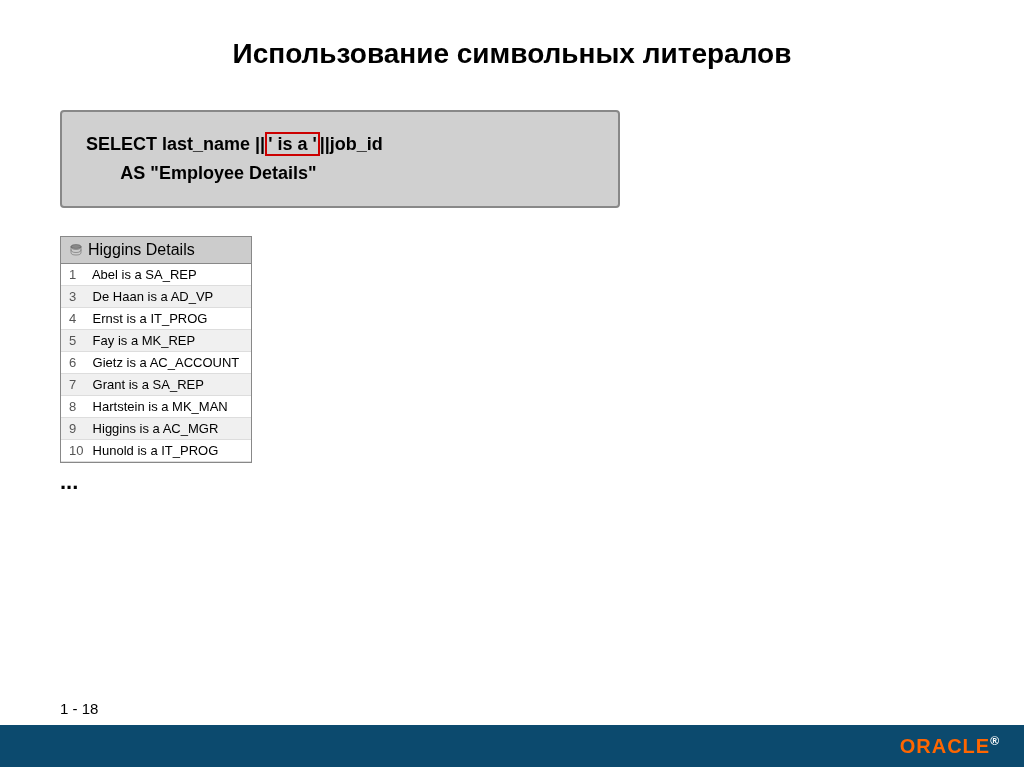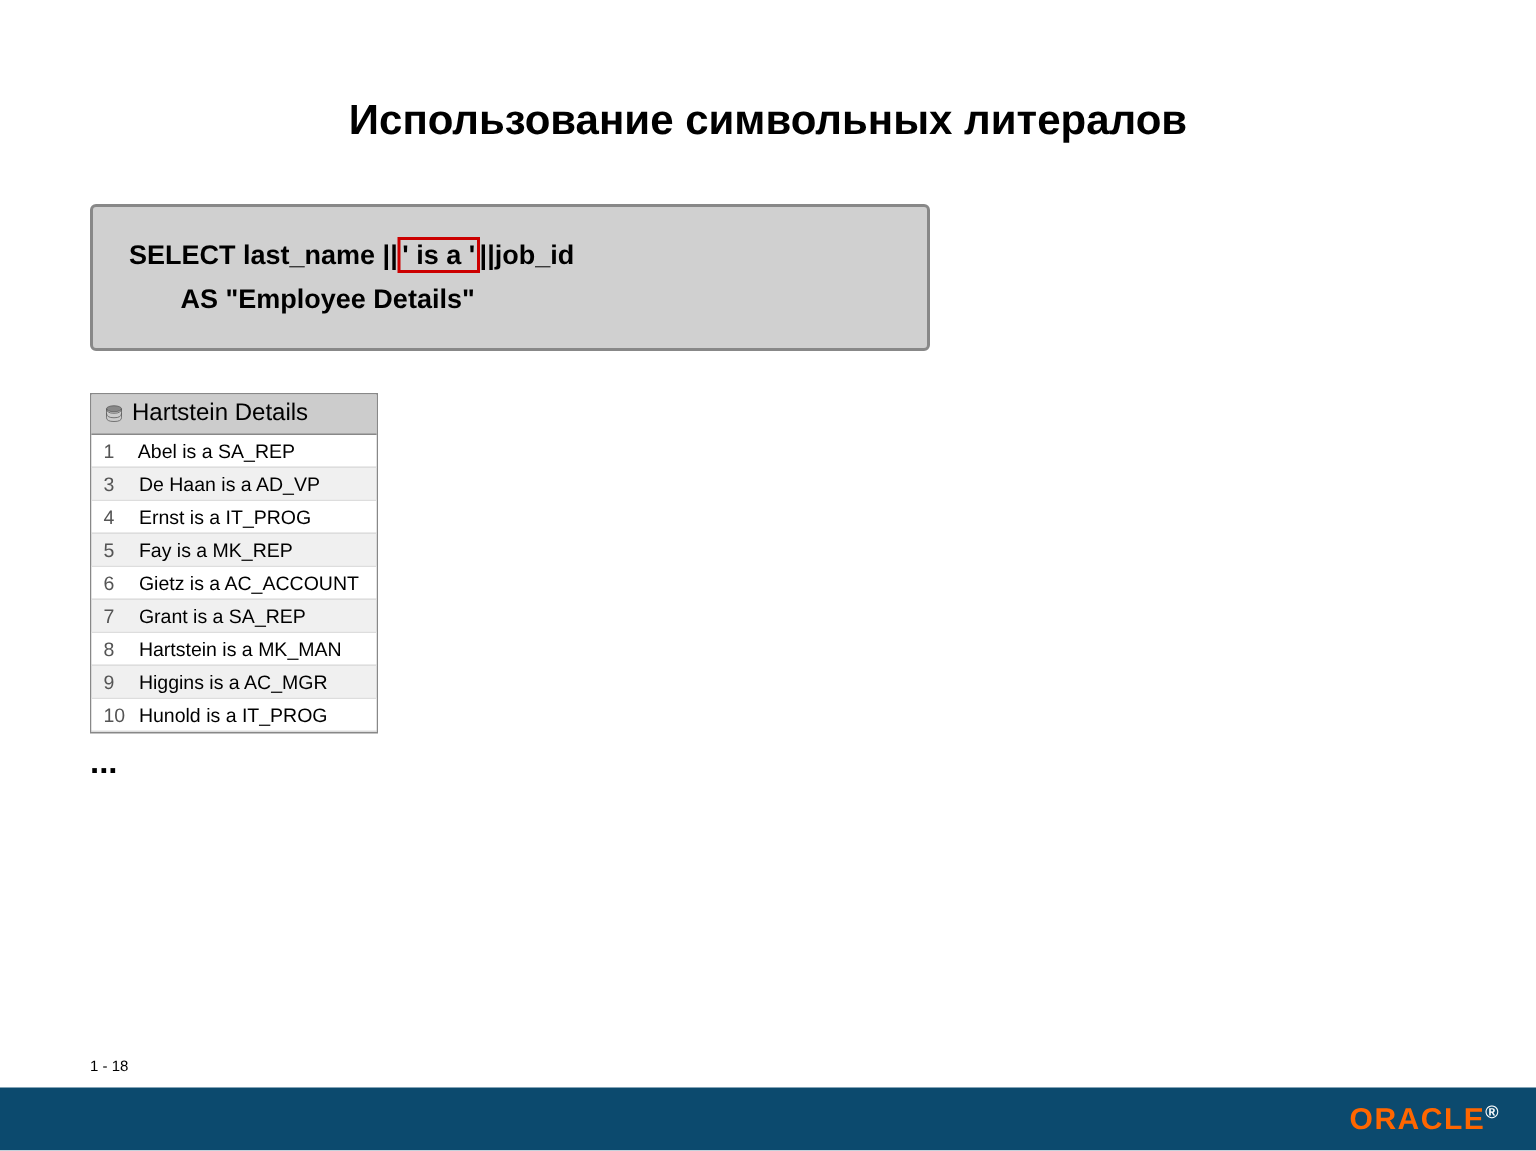--- a/index.html
+++ b/index.html
@@ -7,21 +7,21 @@
     body {
       width: 1024px;
       height: 767px;
       background: #ffffff;
       font-family: Arial, sans-serif;
       position: relative;
       overflow: hidden;
     }
 
     .main-content {
-      padding: 44px 60px 0 60px;
+      padding: 18px 60px 0 60px;
     }
 
     .slide-title {
       font-size: 28px;
       font-weight: bold;
       color: #000000;
       text-align: center;
       margin-bottom: 40px;
       padding-top: 20px;
     }
@@ -127,21 +127,21 @@
     }
 
     .oracle-logo span {
       color: #ff6600;
     }
 
     .slide-number {
       position: absolute;
       bottom: 50px;
       left: 60px;
-      font-size: 10px;
+      font-size: 15px;
       color: #000000;
     }
 
     .code-wrapper {
       margin-left: 0;
     }
   </style>
 </head>
 <body>
 
@@ -158,21 +158,21 @@
   <div class="result-table-container">
     <div class="th-cell">
       <svg width="14" height="14" viewBox="0 0 14 14">
         <ellipse cx="7" cy="3.5" rx="5" ry="2" fill="#888" stroke="#555" stroke-width="0.5"></ellipse>
         <path d="M2 3.5 Q2 6.5 7 6.5 Q12 6.5 12 3.5" fill="none" stroke="#555" stroke-width="0.5"></path>
         <path d="M2 6.5 Q2 9.5 7 9.5 Q12 9.5 12 6.5" fill="none" stroke="#555" stroke-width="0.5"></path>
         <path d="M2 9.5 Q2 12 7 12 Q12 12 12 9.5" fill="none" stroke="#555" stroke-width="0.5"></path>
         <path d="M2 3.5 L2 9.5" stroke="#555" stroke-width="0.5"></path>
         <path d="M12 3.5 L12 9.5" stroke="#555" stroke-width="0.5"></path>
       </svg>
-      <span>Hartstein Details</span>
+      <span>Higgins Details</span>
     </div>
     <table class="result-table">
       <tbody id="table-body">
       <tr>
             <td><span class="row-num">1</span> Abel is a SA_REP</td>
           </tr>
           <tr>
             <td><span class="row-num">3</span> De Haan is a AD_VP</td>
           </tr>
           <tr>

